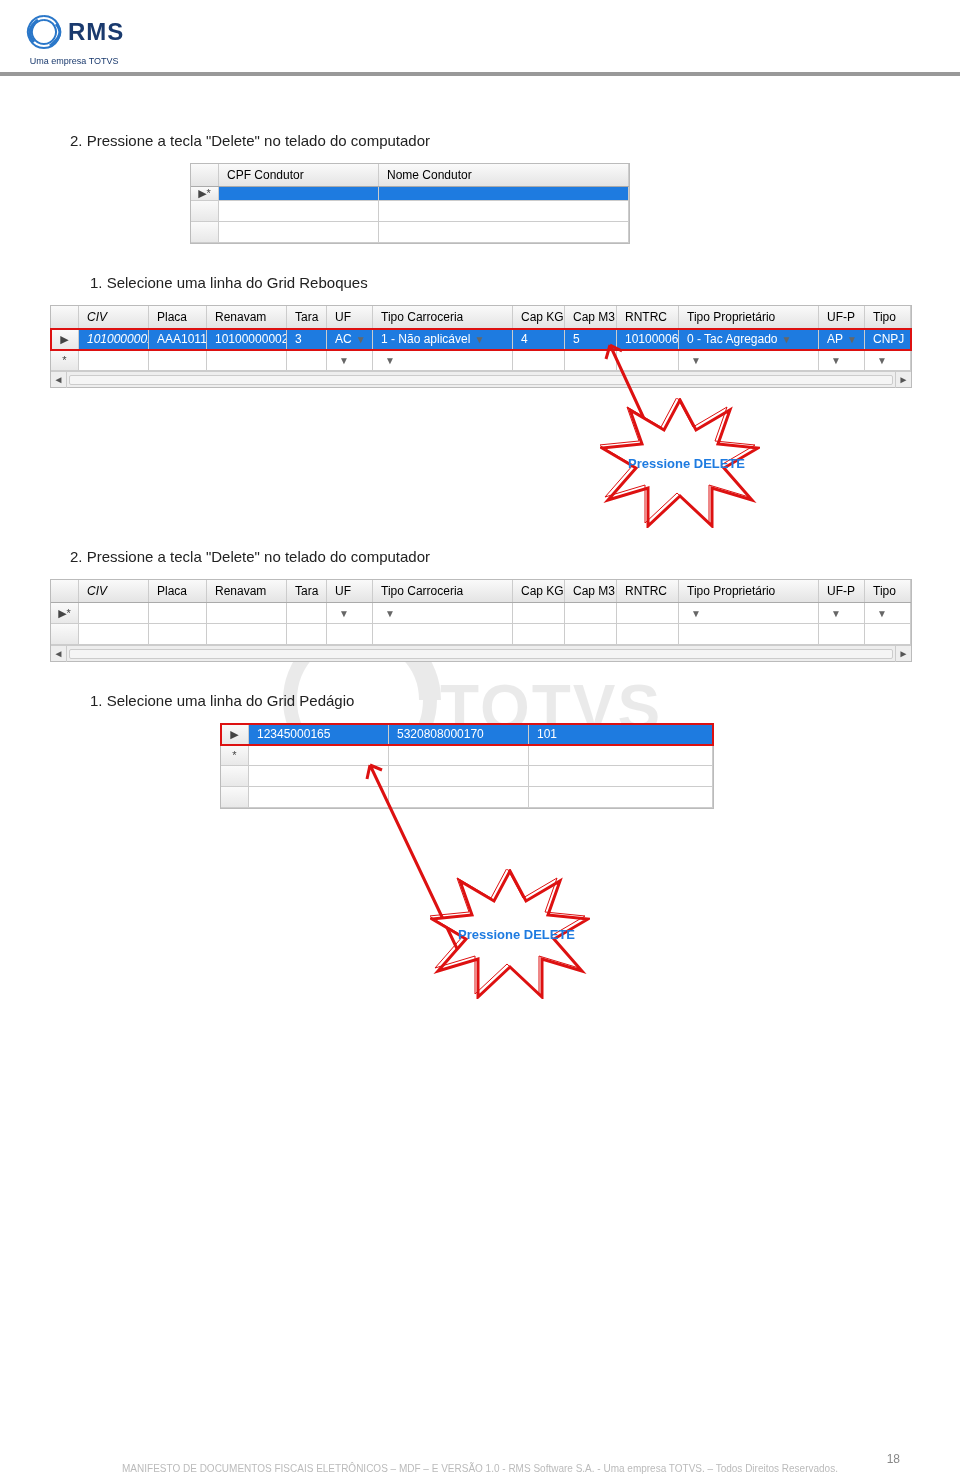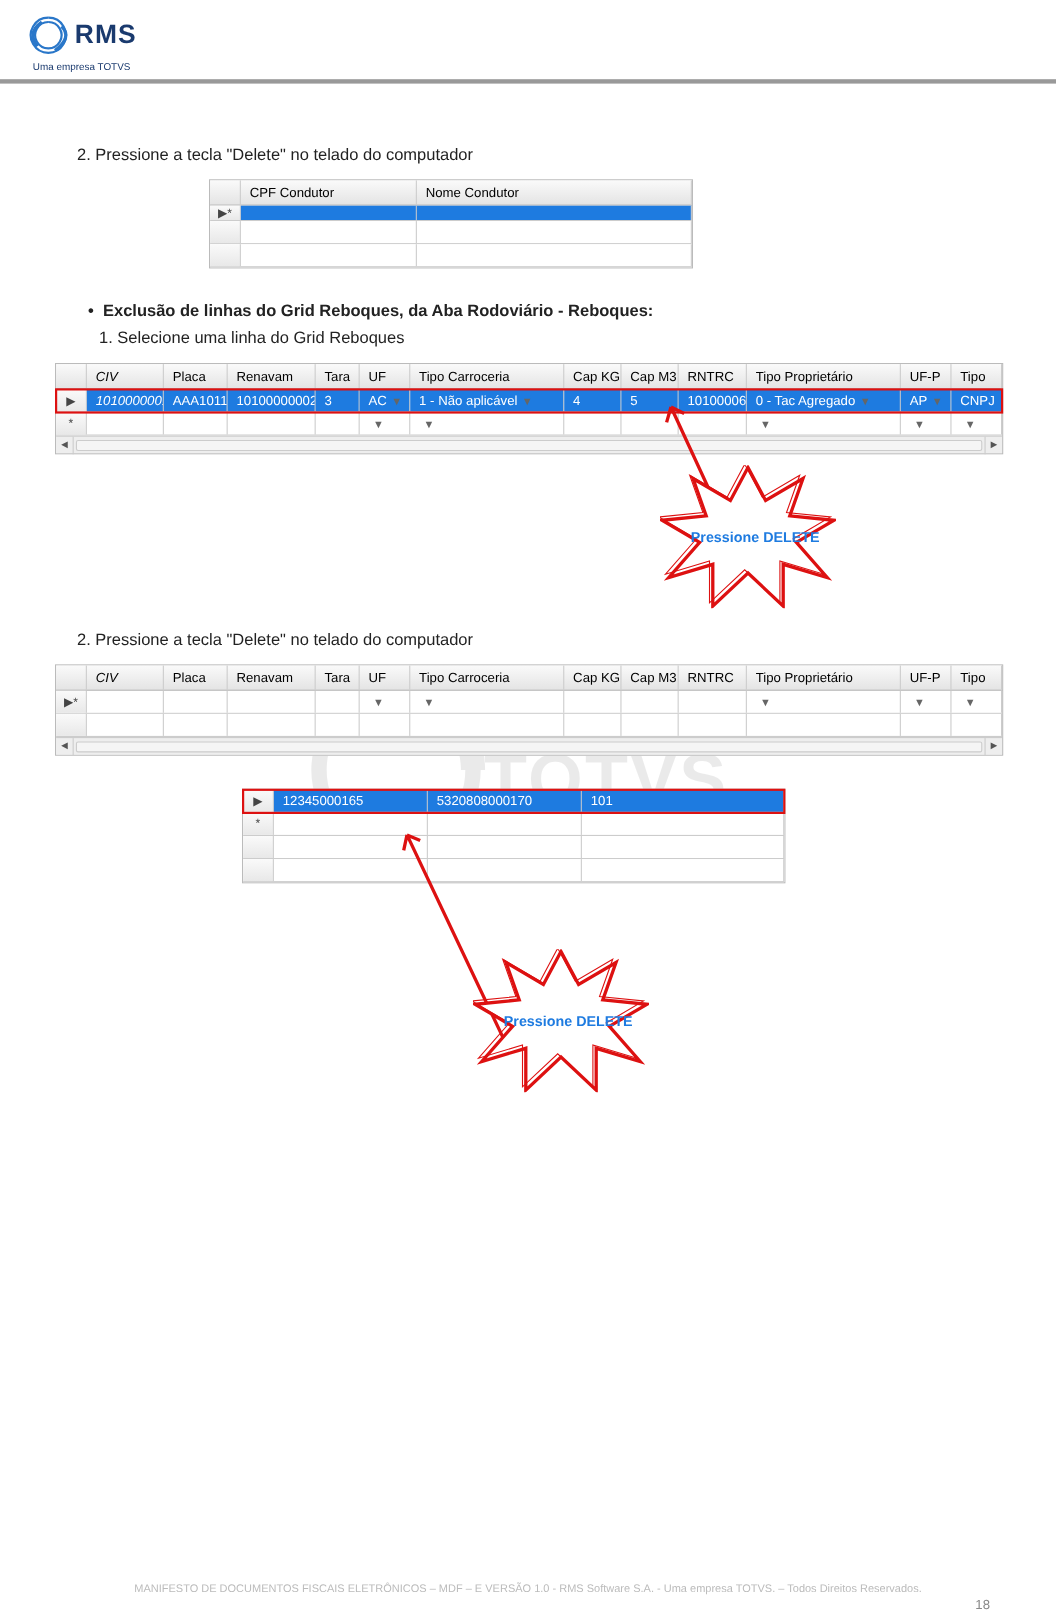--- a/index.html
+++ b/index.html
@@ -55,21 +55,21 @@
   .starburst-wrap.s4 { margin-left: 360px; margin-top: 60px; }
   .starburst { position: absolute; inset: 0; }
   .star-label { position:absolute; top:58px; left:28px; font-size:13px; font-weight:bold; color:#1e7be0; text-align:center; white-space:nowrap; }
   .arrow-to-row { position:absolute; stroke:#d11; fill:#d11; }
 
   
   .watermark { position:absolute; left:50%; top:600px; transform:translateX(-50%); opacity:0.08; pointer-events:none; }
   .watermark svg { width:420px; height:auto; }
   .wm-text{font-size:64px;fill:#000;font-weight:bold;letter-spacing:2px;}
 
-  .footer { position:absolute; bottom:24px; width:100%; text-align:center; font-size:10px; color:#bbb; }
+  .footer { position:absolute; bottom:0; width:100%; text-align:center; font-size:10px; color:#bbb; }
   .pagenum { position:absolute; bottom:8px; right:60px; font-size:12px; color:#888; }
 
   .page { position:relative; height:1474px; }
 </style>
 </head>
 <body>
 <div class="page">
 
 <div class="header">
   <div class="logo-wrap">
@@ -115,21 +115,20 @@
             <div class="gc w-nome"></div>
       </div>
       <div class="grid-row blank">
         <div class="gc-marker"></div>
             <div class="gc w-cpf"></div>
             <div class="gc w-nome"></div>
       </div>
     </div>
   </div>
 
-  <div class="bullet-head"><b>Exclusão de linhas do Grid Reboques, da Aba Rodoviário - Reboques:</b></div>
   <div class="sub-step">1. Selecione uma linha do Grid Reboques</div>
 
   <div class="grid2-wrap">
     <div class="grid-table">
       <div class="grid-header">
         <div class="gh-corner"></div>
         <div class="gh w-civ">CIV</div>
         <div class="gh w-plc">Placa</div>
         <div class="gh w-ren">Renavam</div>
         <div class="gh w-tar">Tara</div>
@@ -242,20 +241,21 @@
             <div class="gc w-tip"></div>
       </div>
       <div class="grid-scroll">
         <div class="arrow">◄</div>
         <div class="track"></div>
         <div class="arrowR">►</div>
       </div>
     </div>
   </div>
 
+  <div class="sub-step">1. Selecione uma linha do Grid Pedágio</div>
 
   <div class="grid4-wrap">
     <div class="grid-table">
       <div class="grid-row selected selected-red">
         <div class="gc-marker">▶</div>
         <div class="gc w-cnf">12345000165</div>
         <div class="gc w-cnp">5320808000170</div>
         <div class="gc w-ncc">101</div>
       </div>
       <div class="grid-row blank">

